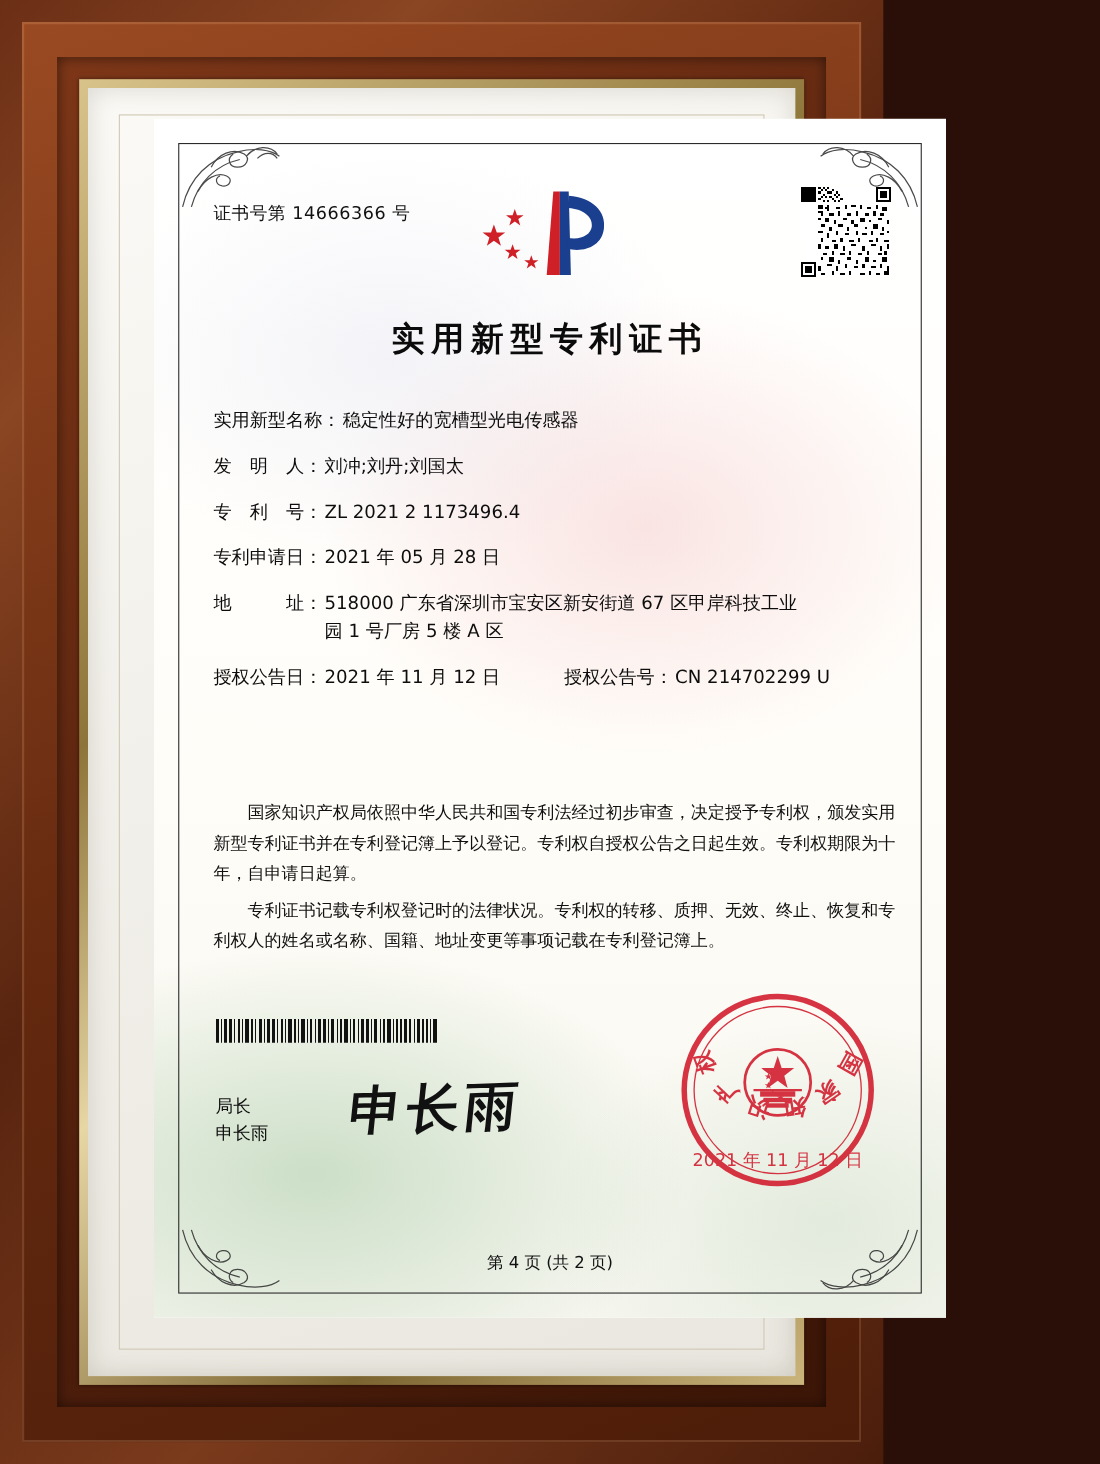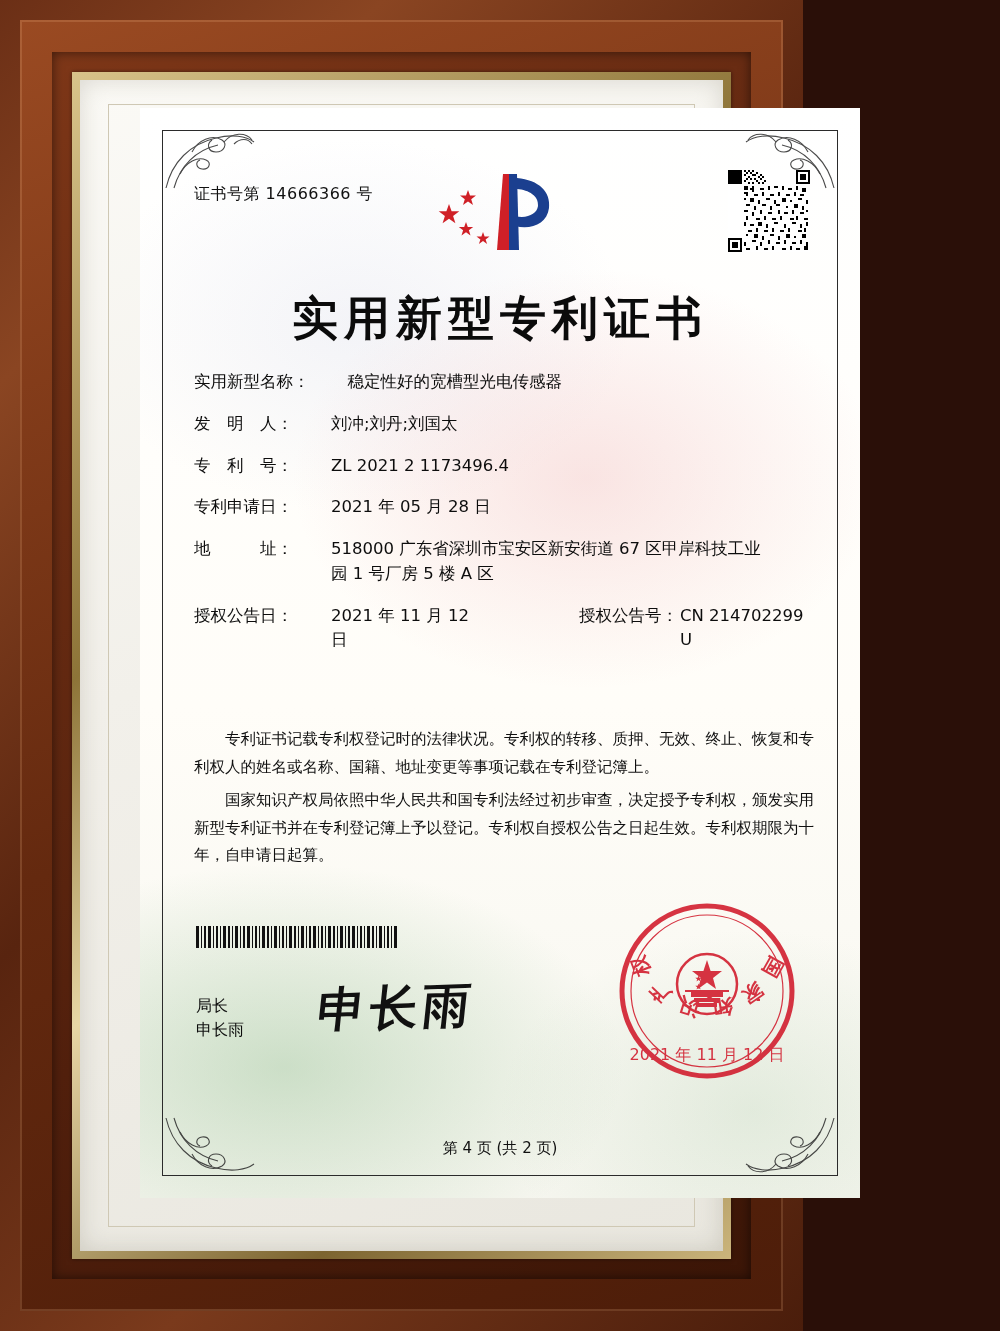--- a/index.html
+++ b/index.html
@@ -82,31 +82,30 @@
     width:130px;height:90px;
   }
   .qr{
     position:absolute;right:50px;top:62px;width:82px;height:82px;
     background:#fff;
   }
   .qr svg{display:block;}
 
   .title{
     position:absolute;left:0;right:0;top:180px;text-align:center;
-    font-size:46px;font-weight:bold;letter-spacing:6px;color:#0b0b0b;
+    font-size:30px;font-weight:bold;letter-spacing:6px;color:#0b0b0b;
     font-family:"DejaVu Sans","Liberation Sans",sans-serif;
   }
 
   
   .fields{position:absolute;left:54px;right:48px;top:262px;}
   .row{
     display:flex;align-items:flex-start;margin-bottom:17px;
     font-size:16.5px;color:#0d0d0d;line-height:1.5;
     font-family:"DejaVu Sans","Liberation Sans",sans-serif;
-    gap:36px;
   }
   .lbl{white-space:pre;flex:0 0 auto;}
   .val{margin-left:2px;}
   .row.addr .val{max-width:440px;}
   .row.pub{display:flex;}
   .pub-right{margin-left:58px;display:flex;}
 
   
   .paras{
     position:absolute;left:54px;right:46px;top:618px;
@@ -394,22 +393,22 @@
         <span class="lbl">授权公告日：</span>
         <span class="val">2021 年 11 月 12 日</span>
         <span class="pub-right">
           <span class="lbl">授权公告号：</span>
           <span class="val">CN 214702299 U</span>
         </span>
       </div>
     </div>
 
     <div class="paras">
+      <p>国家知识产权局依照中华人民共和国专利法经过初步审查，决定授予专利权，颁发实用新型专利证书并在专利登记簿上予以登记。专利权自授权公告之日起生效。专利权期限为十年，自申请日起算。</p>
       <p>专利证书记载专利权登记时的法律状况。专利权的转移、质押、无效、终止、恢复和专利权人的姓名或名称、国籍、地址变更等事项记载在专利登记簿上。</p>
-      <p>国家知识产权局依照中华人民共和国专利法经过初步审查，决定授予专利权，颁发实用新型专利证书并在专利登记簿上予以登记。专利权自授权公告之日起生效。专利权期限为十年，自申请日起算。</p>
     </div>
 
     <div class="barcode">
       <svg width="240" height="22" viewBox="0 0 240 22" shape-rendering="crispEdges">
         <g fill="#111">
           <rect x="0" y="0" width="3" height="22"></rect>
             <rect x="5" y="0" width="1" height="22"></rect>
           <rect x="8" y="0" width="2" height="22"></rect>
             <rect x="12" y="0" width="3" height="22"></rect>
           <rect x="17" y="0" width="1" height="22"></rect>

